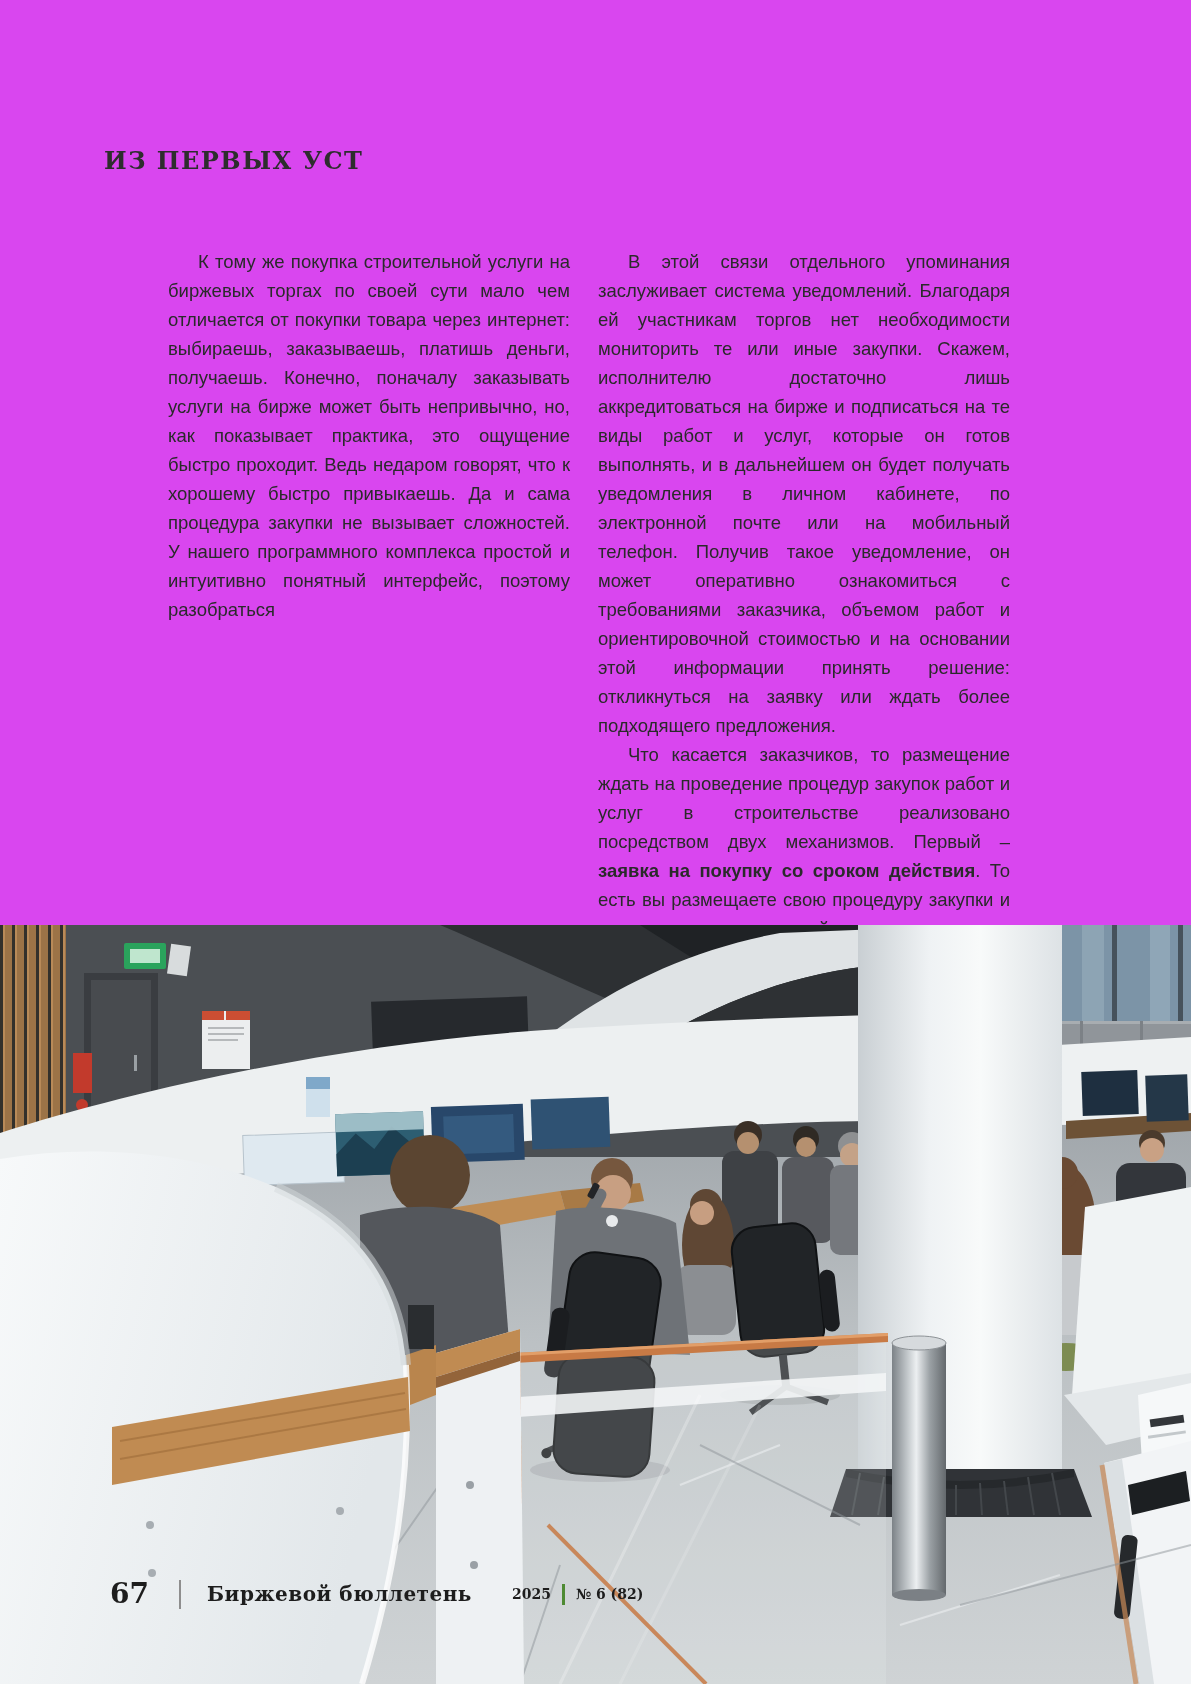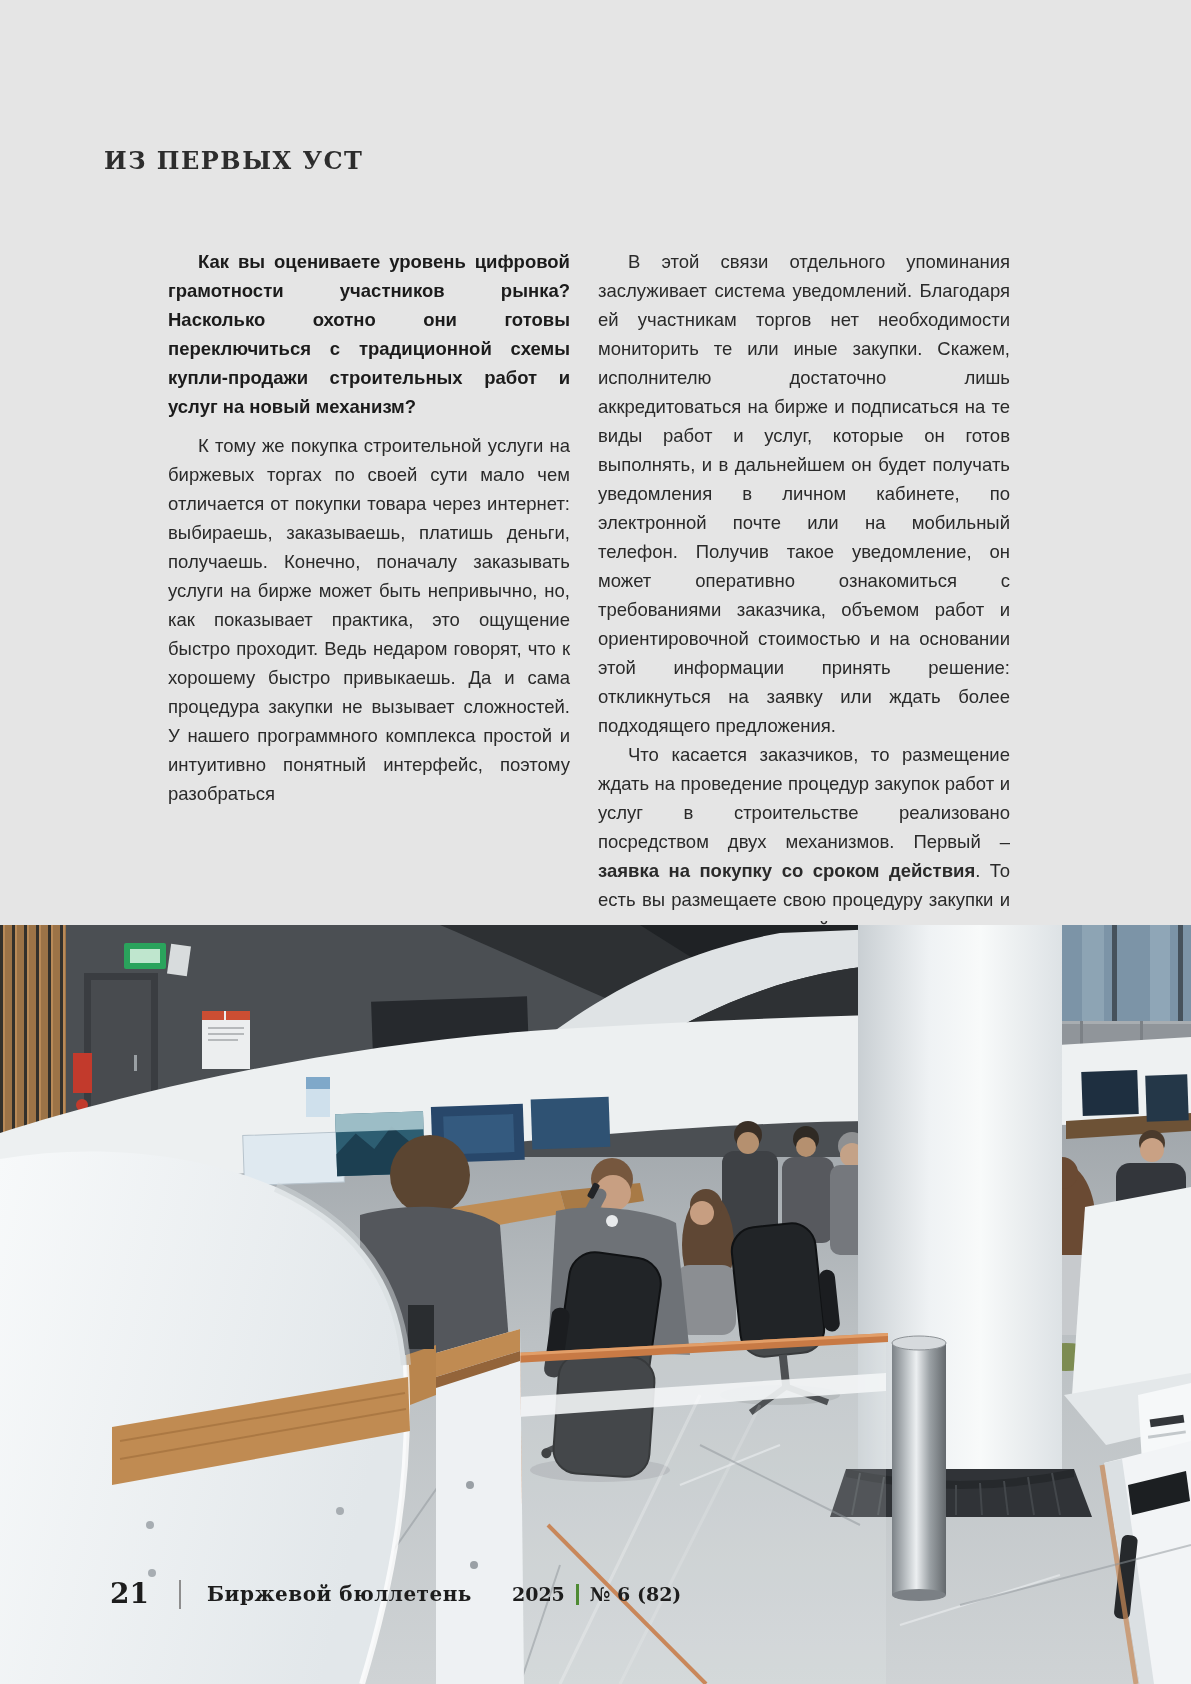--- a/index.html
+++ b/index.html
@@ -1,17 +1,17 @@
 <!DOCTYPE html>
 <html lang="ru"><head>
 <meta charset="utf-8">
 <style>
   html,body{margin:0;padding:0;background:#ffffff;}
   .page{
-    position:relative;width:1191px;height:1684px;background:#e5e5e5;overflow:hidden;
+    position:relative;width:1191px;height:1684px;background:#d946ef;overflow:hidden;
     font-family:"Liberation Sans", sans-serif;
   }
   .kicker{
     position:absolute;left:104px;top:146px;
     font-family:"DejaVu Serif", serif;font-weight:700;
     font-size:24px;letter-spacing:1.5px;color:#2d2d2d;white-space:nowrap;
   }
   .col{
     position:absolute;top:247px;font-size:18.5px;line-height:29px;color:#2a2a2a;
     text-align:justify;hyphens:auto;-webkit-hyphens:auto;
@@ -24,32 +24,31 @@
   .photo{position:absolute;left:0;top:925px;width:1191px;height:759px;}
   .photo svg{display:block;}
   .footer{
     position:absolute;left:110px;top:1574px;height:40px;
     display:flex;align-items:center;
     font-family:"DejaVu Serif", serif;font-weight:700;color:#1d1d1d;
   }
   .page-num{font-size:28px;line-height:1;}
   .footer-divider{width:2px;height:29px;background:#8e8e8e;margin:0 26px 0 30px;}
   .publication{font-size:20px;letter-spacing:0.5px;white-space:nowrap;}
-  .issue{display:flex;align-items:center;margin-left:40px;font-size:19px;white-space:nowrap;}
+  .issue{display:flex;align-items:center;margin-left:40px;font-size:14px;white-space:nowrap;}
   .issue-green-bar{width:3px;height:21px;background:#4e8a33;margin:0 11px;}
 </style>
 </head>
 <body>
 
 <div class="page">
 
   <div class="kicker">ИЗ ПЕРВЫХ УСТ</div>
 
   <div class="col col-left">
-    <p class="question">Как вы оцениваете уровень цифровой грамотности участников рынка? Насколько охотно они готовы переключиться с традиционной схемы купли-продажи строительных работ и услуг на новый механизм?</p>
     <p>К тому же покупка строительной услуги на биржевых торгах по своей сути мало чем отличается от покупки товара через интернет: выбираешь, заказываешь, платишь деньги, получаешь. Конечно, поначалу заказывать услуги на бирже может быть непривычно, но, как показывает практика, это ощущение быстро проходит. Ведь недаром говорят, что к хорошему быстро привыкаешь. Да и сама процедура закупки не вызывает сложностей. У нашего программного комплекса простой и интуитивно понятный интерфейс, поэтому разобраться</p>
   </div>
 
   <div class="col col-right">
     <p>В этой связи отдельного упоминания заслуживает система уведомлений. Благодаря ей участникам торгов нет необходимости мониторить те или иные закупки. Скажем, исполнителю достаточно лишь аккредитоваться на бирже и подписаться на те виды работ и услуг, которые он готов выполнять, и в дальнейшем он будет получать уведомления в личном кабинете, по электронной почте или на мобильный телефон. Получив такое уведомление, он может оперативно ознакомиться с требованиями заказчика, объемом работ и ориентировочной стоимостью и на основании этой информации принять решение: откликнуться на заявку или ждать более подходящего предложения.</p>
     <p><span>Что касается заказчиков, то размещение ждать на проведение процедур закупок работ и услуг в строительстве реализовано посредством двух механизмов. Первый – </span><b>заявка на покупку со сроком действия</b><span>. То есть вы размещаете свою процедуру закупки и пишете, что она действует в течение определенного</span></p>
   </div>
 
   <div class="photo">
     <svg width="1191" height="759" viewBox="0 0 1191 759" xmlns="http://www.w3.org/2000/svg">
@@ -294,21 +293,21 @@
         <polygon points="436,428 520,404 524,759 436,759" fill="#eef1f3"></polygon>
         <polygon points="436,428 520,404 520,426 436,452" fill="#c08b52"></polygon>
         <polygon points="436,452 520,426 520,436 436,463" fill="#93643a"></polygon>
         <circle cx="470" cy="560" r="4" fill="#9aa0a5"></circle>
         <circle cx="474" cy="640" r="4" fill="#9aa0a5"></circle>
       </g>
     </svg>
   </div>
 
   <div class="footer">
-    <span class="page-num">21</span>
+    <span class="page-num">67</span>
     <span class="footer-divider"></span>
     <span class="publication">Биржевой бюллетень</span>
     <span class="issue">
       <span>2025</span>
       <span class="issue-green-bar"></span>
       <span>№ 6 (82)</span>
     </span>
   </div>
 
 </div>

